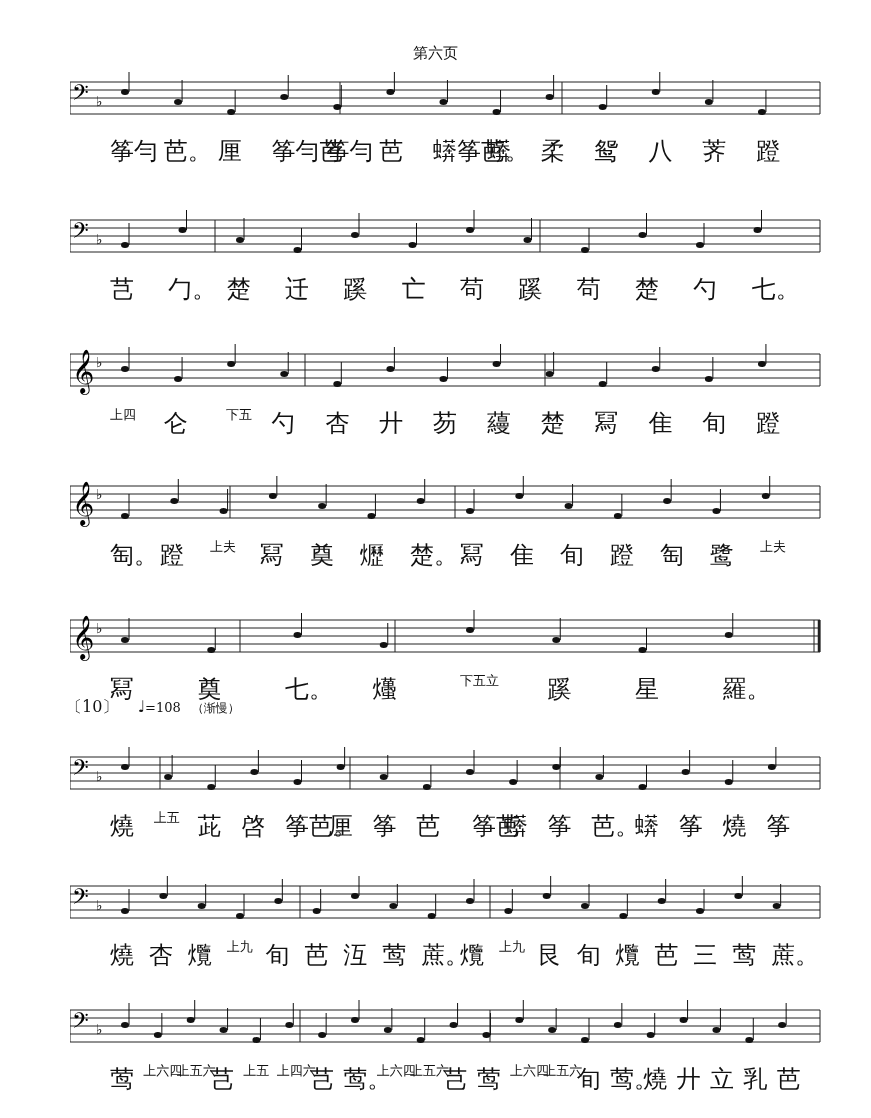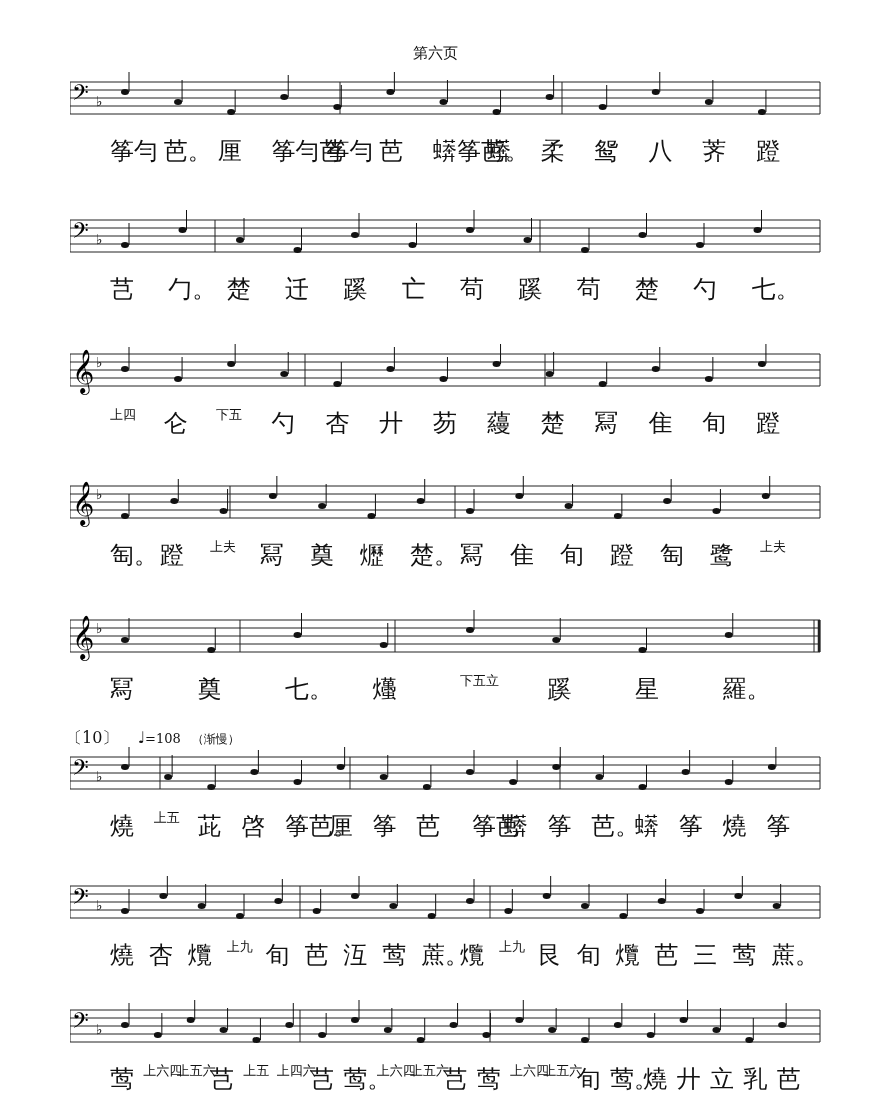--- a/index.html
+++ b/index.html
@@ -3,21 +3,21 @@
 <meta charset="utf-8">
 <style>
   html,body{margin:0;padding:0;background:#fff;}
   body{width:871px;height:1118px;position:relative;overflow:hidden;font-family:"DejaVu Serif",serif;color:#111;}
   .page-title{position:absolute;top:44px;left:0;width:871px;text-align:center;font-size:15px;font-family:"DejaVu Sans",sans-serif;}
   .system{position:absolute;left:70px;width:760px;}
   .staff-svg{position:absolute;left:0;top:0;}
   .lyrics{position:absolute;left:0;top:62px;width:760px;height:50px;}
   .jz{position:absolute;font-size:24px;line-height:26px;white-space:nowrap;}
   .jz.small{font-size:13px;line-height:14px;}
-  .tempo{position:absolute;left:66px;top:728px;font-size:16px;font-family:"DejaVu Serif",serif;}
+  .tempo{position:absolute;left:66px;top:697px;font-size:16px;font-family:"DejaVu Serif",serif;}
   .tempo .marking{font-size:12px;margin-left:6px;}
   .tempo .num{font-size:13px;}
 </style>
 </head>
 <body>
 
 <div class="page-title">第六页</div>
 
 <div id="systems">
     <div class="system" style="top: 72px;">
@@ -165,21 +165,21 @@
         <ellipse cx="585.7692307692308" cy="25" rx="4" ry="3" fill="#111"></ellipse>
         <line x1="589.7692307692308" x2="589.7692307692308" y1="25" y2="3" stroke="#111"></line>
         <ellipse cx="638.8461538461539" cy="35" rx="4" ry="3" fill="#111"></ellipse>
         <line x1="642.8461538461539" x2="642.8461538461539" y1="35" y2="13" stroke="#111"></line>
         <ellipse cx="691.9230769230769" cy="20" rx="4" ry="3" fill="#111"></ellipse>
         <line x1="695.9230769230769" x2="695.9230769230769" y1="20" y2="-2" stroke="#111"></line>
       </svg>
       <div class="lyrics">
         <span class="jz small" style="left: 40px; top: 2px;">上四</span>
         <span class="jz" style="left: 93.8462px; top: 4px;">仑</span>
-        <span class="jz small" style="left: 146px; top: 2px;">下五</span>
+        <span class="jz small" style="left: 156px; top: 2px;">下五</span>
         <span class="jz" style="left: 201.538px; top: 4px;">勺</span>
         <span class="jz" style="left: 255.385px; top: 4px;">杏</span>
         <span class="jz" style="left: 309.231px; top: 4px;">廾</span>
         <span class="jz" style="left: 363.077px; top: 4px;">芴</span>
         <span class="jz" style="left: 416.923px; top: 4px;">蘰</span>
         <span class="jz" style="left: 470.769px; top: 4px;">楚</span>
         <span class="jz" style="left: 524.615px; top: 4px;">冩</span>
         <span class="jz" style="left: 578.462px; top: 4px;">隹</span>
         <span class="jz" style="left: 632.308px; top: 4px;">旬</span>
         <span class="jz" style="left: 686.154px; top: 4px;">蹬</span>

